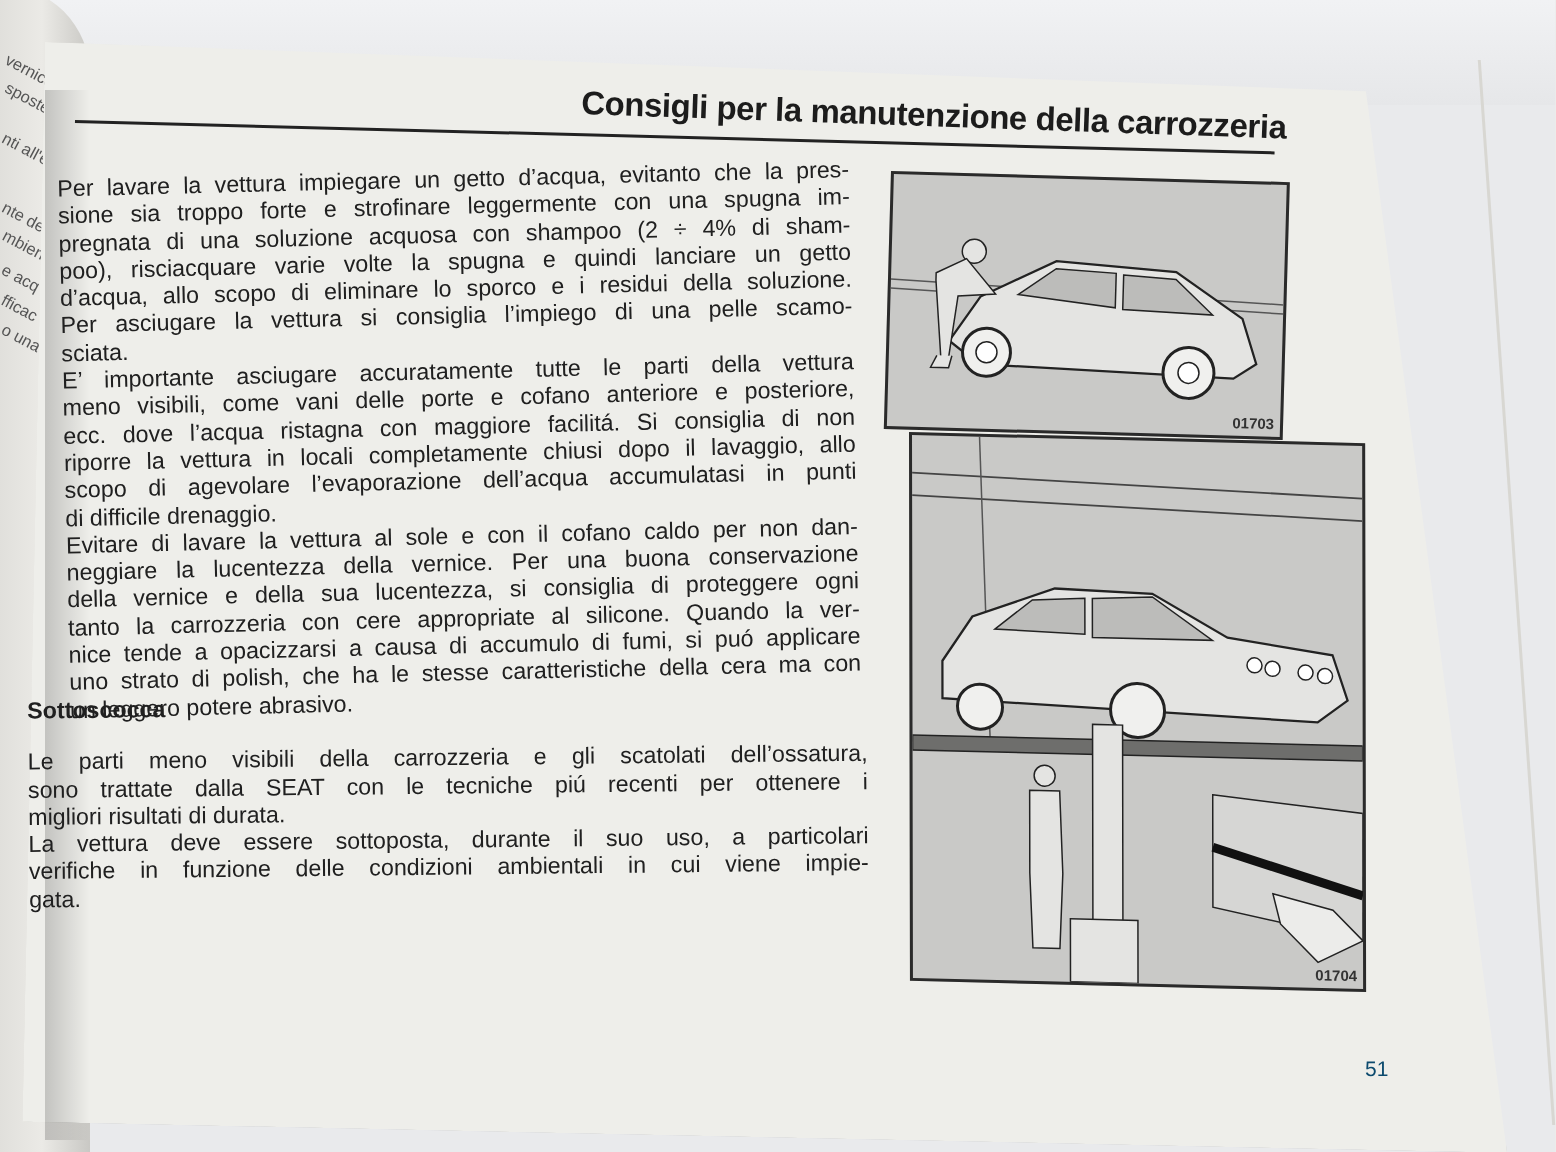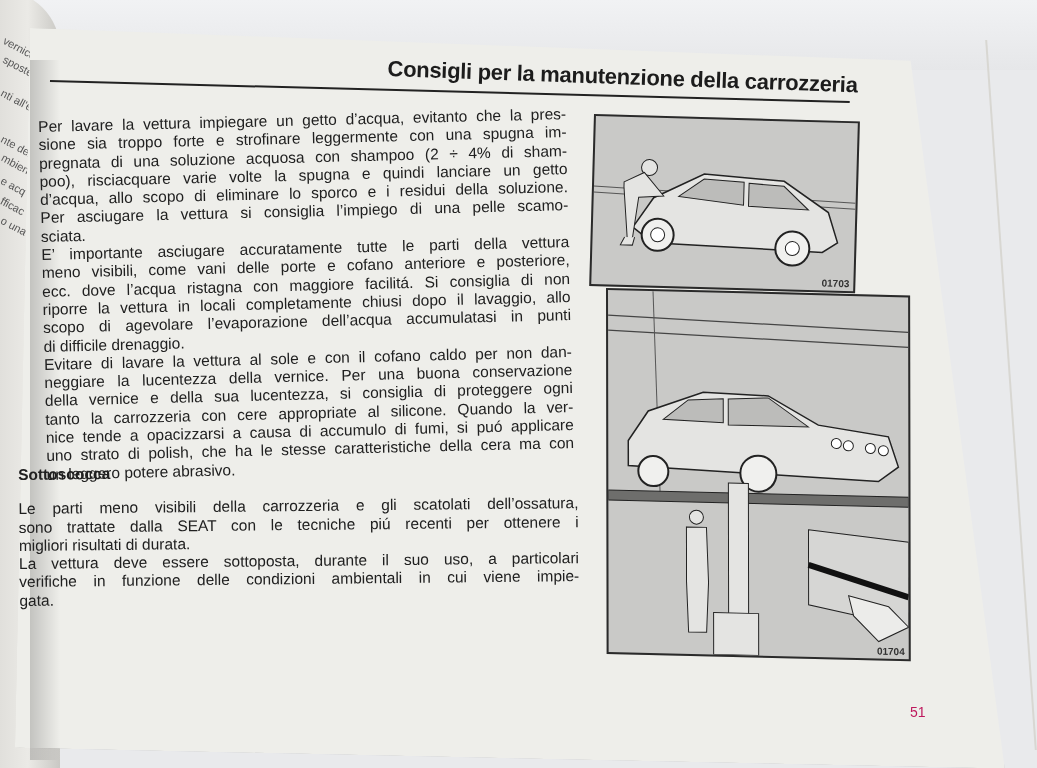--- a/index.html
+++ b/index.html
@@ -50,21 +50,21 @@
     .section h2 { font-size: 15.5px; font-weight: bold; margin: 0 0 16px 0; }
     .section .line { white-space: nowrap; display: block; text-align: justify; text-align-last: justify; }
     .section .line.last { text-align-last: left; }
     .figure {
       position: absolute; background: #c9c9c7; border: 2px solid #2a2a2a;
     }
     .fig1 { left: 594px; top: 114px; width: 262px; height: 168px; transform: rotate(1.6deg); transform-origin: 0 0; }
     .fig2 { left: 606px; top: 288px; width: 300px; height: 362px; transform: skewX(1.5deg) rotate(1.4deg); transform-origin: 0 0; }
     .fig-code { position: absolute; right: 4px; bottom: 2px; font-size: 10px; font-weight: bold; color: #333; }
     .figure svg { position: absolute; left: 0; top: 0; }
-    .page-number { position: absolute; left: 910px; top: 704px; font-size: 14px; color: #be185d; }
+    .page-number { position: absolute; left: 910px; top: 704px; font-size: 14px; color: #0c4a6e; }
     .page-edge { position: absolute; left: 950px; top: 40px; width: 60px; height: 710px;
       border-right: 2px solid #d8d7d2; transform: skewX(4deg); }
   </style>
 </head>
 <body>
 
 <div class="backdrop-top"></div>
 
 <div class="left-page">
   <span class="frag" style="left:22px;top:52px;">vernice</span>

